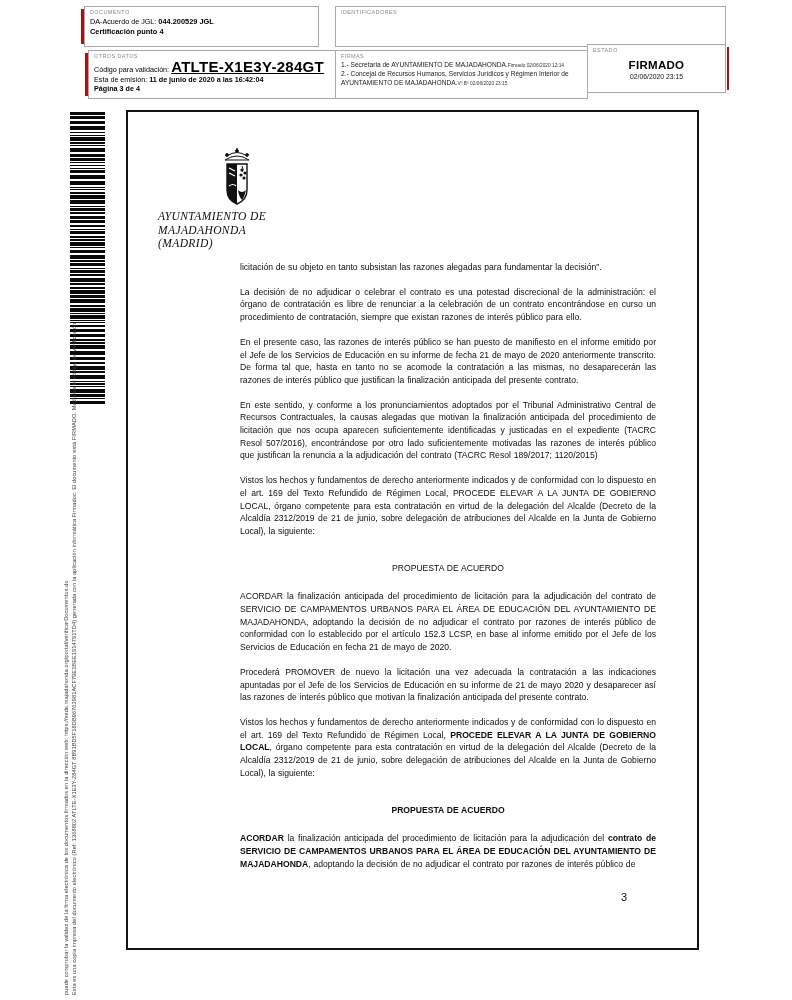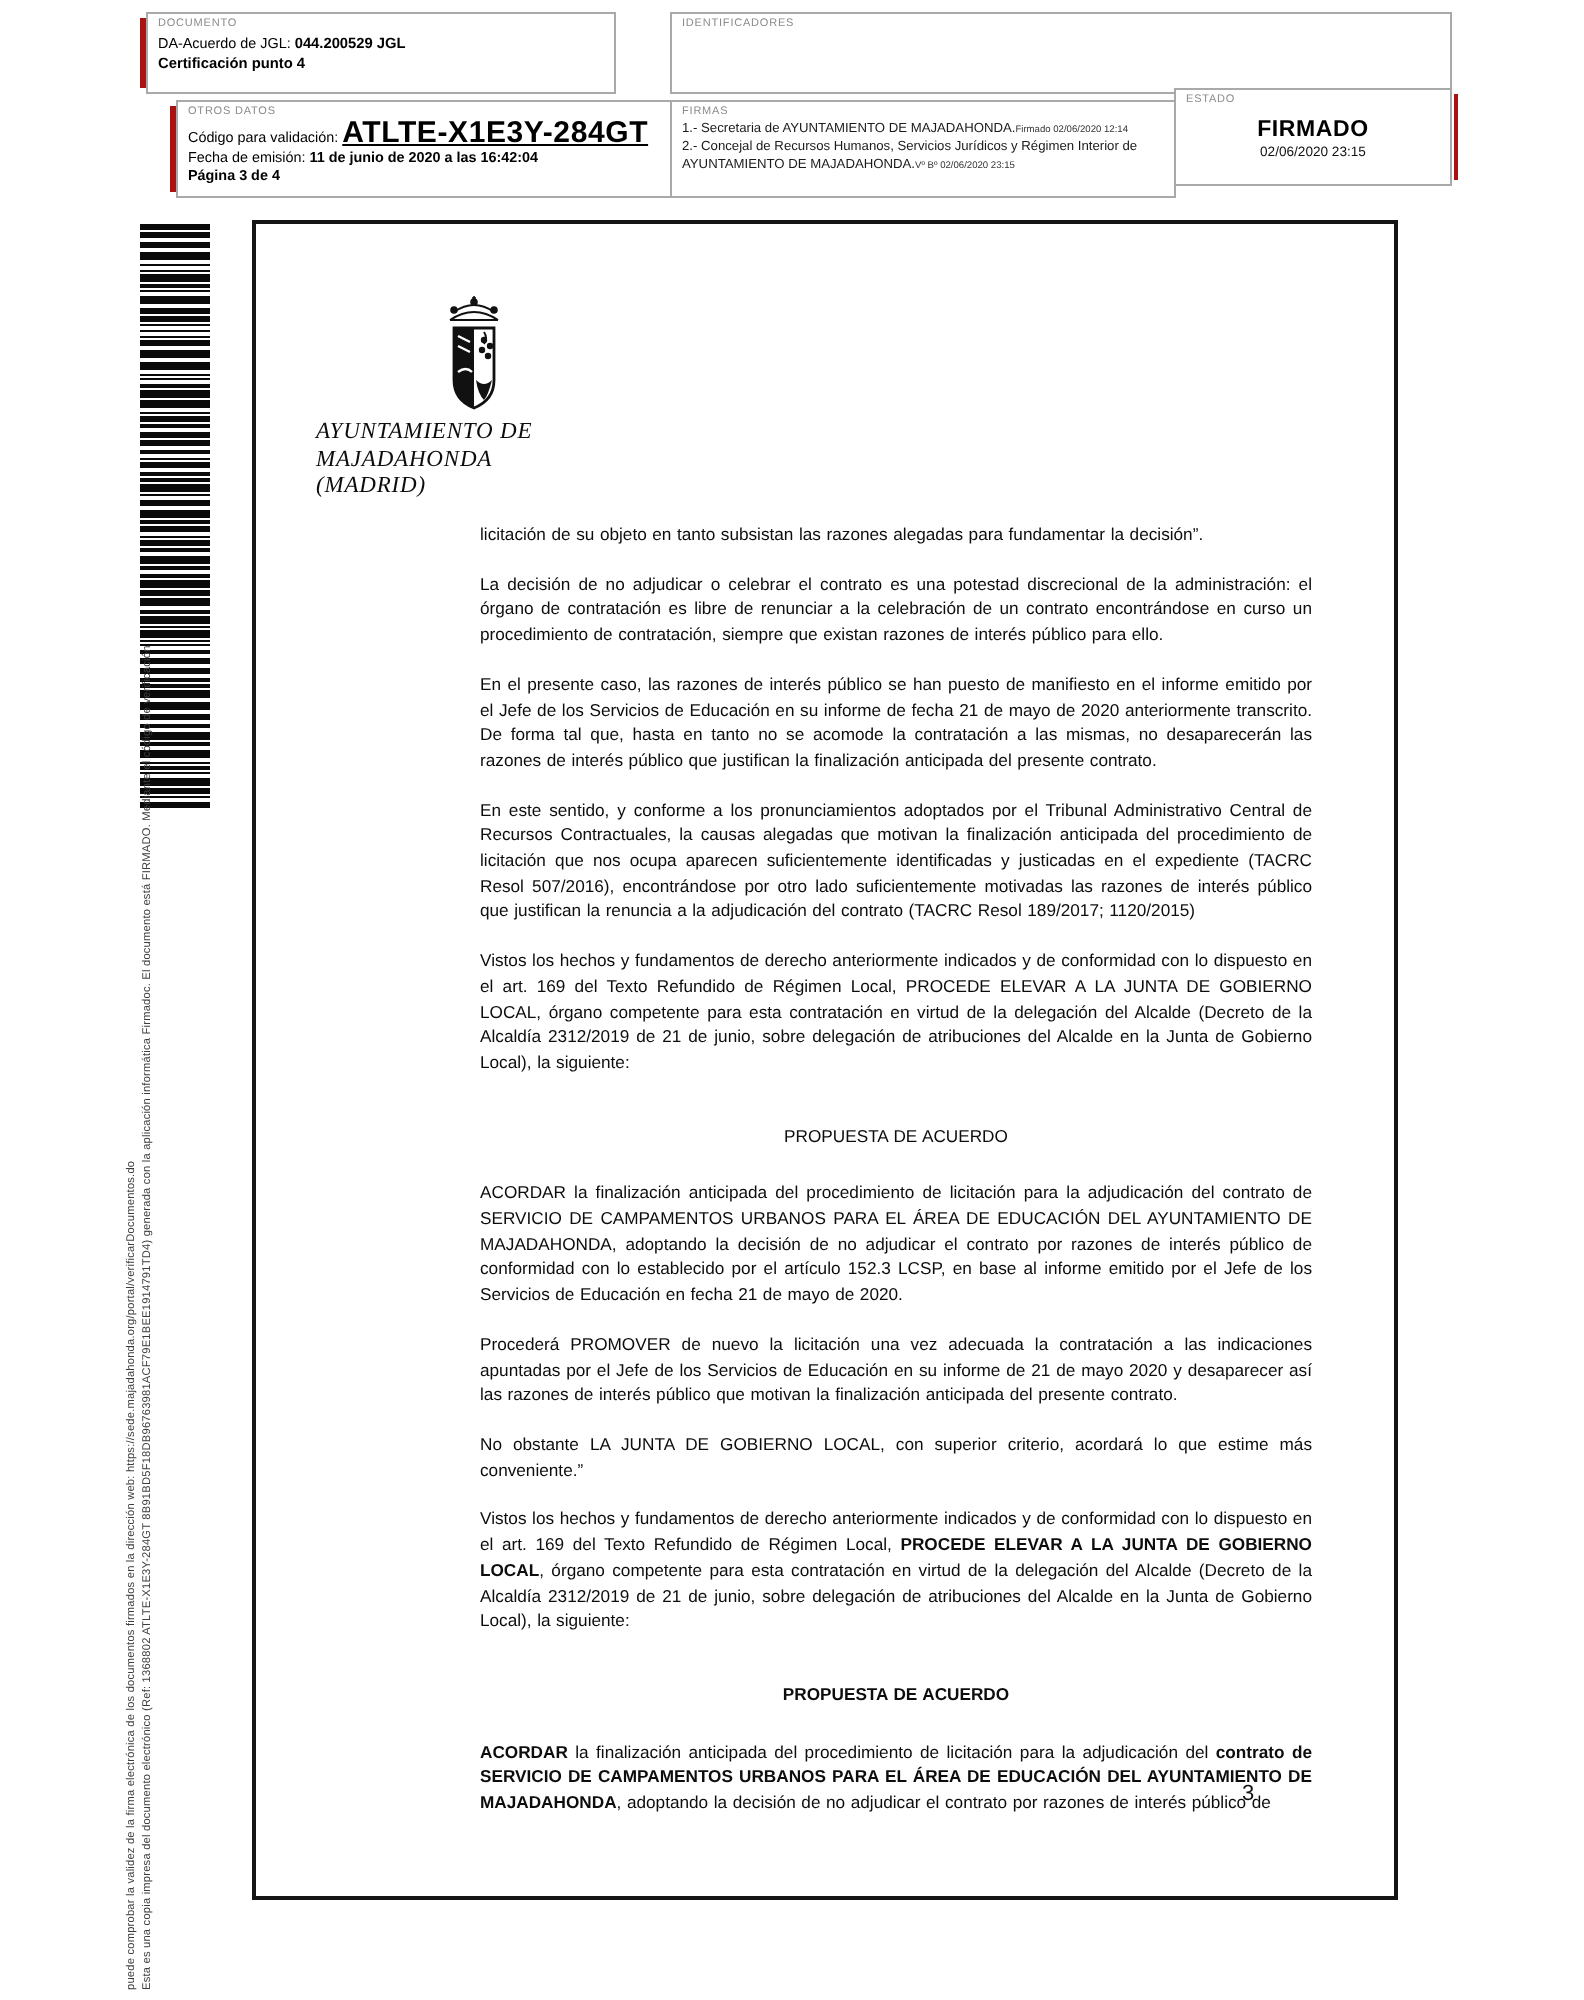--- a/index.html
+++ b/index.html
@@ -6,21 +6,21 @@
   body{
     width:792px;height:1000px;position:relative;background:#ffffff;
     font-family:"Liberation Sans",sans-serif;color:#000;overflow:hidden;
     -webkit-font-smoothing:antialiased;
   }
   
   .hbox{position:absolute;border:1px solid #a9a9a9;background:#fff;box-sizing:border-box;padding:2px 5px;}
   .hbox .boxlabel{font-size:5.5px;color:#8a8a8a;letter-spacing:.4px;display:block;margin-bottom:2px;}
   .accent-left::before{content:"";position:absolute;left:-4px;top:2px;bottom:2px;width:2.5px;background:#aa1111;}
   .accent-right::after{content:"";position:absolute;right:-4px;top:2px;bottom:2px;width:2.5px;background:#aa1111;}
-  #box-documento{left:73px;top:6px;width:235px;height:41px;}
+  #box-documento{left:84px;top:6px;width:235px;height:41px;}
   #box-identificadores{left:335px;top:6px;width:391px;height:41px;}
   #box-otros{left:88px;top:50px;width:248px;height:49px;}
   #box-firmas{left:335px;top:50px;width:253px;height:49px;}
   #box-estado{left:587px;top:44px;width:139px;height:49px;}
   .doc-line1{font-size:7.2px;line-height:9px;}
   .doc-line1 b{font-size:7.4px;}
   .doc-line2{font-size:7.4px;font-weight:bold;line-height:9px;margin-top:1px;}
   .otros-codigo{font-size:7.2px;line-height:11px;}
   .otros-codigo b{font-size:15px;letter-spacing:.3px;text-decoration:underline;}
   .otros-fecha{font-size:7.2px;line-height:9px;}
@@ -66,21 +66,21 @@
   <div class="doc-line2">Certificación punto 4</div>
 </div>
 
 <div class="hbox" id="box-identificadores">
   <span class="boxlabel">IDENTIFICADORES</span>
 </div>
 
 <div class="hbox accent-left" id="box-otros">
   <span class="boxlabel">OTROS DATOS</span>
   <div class="otros-codigo"><span>Código para validación: </span><b>ATLTE-X1E3Y-284GT</b></div>
-  <div class="otros-fecha"><span>Fecha de emisión: </span><b>11 de junio de 2020 a las 16:42:04</b></div>
+  <div class="otros-fecha"><span>Esta de emisión: </span><b>11 de junio de 2020 a las 16:42:04</b></div>
   <div class="otros-pagina">Página 3 de 4</div>
 </div>
 
 <div class="hbox" id="box-firmas">
   <span class="boxlabel">FIRMAS</span>
   <div>
       <div class="firma-item"><span>1.- Secretaria de AYUNTAMIENTO DE MAJADAHONDA.</span><span class="firma-note">Firmado 02/06/2020 12:14</span></div>
       <div class="firma-item"><span>2.- Concejal de Recursos Humanos, Servicios Jurídicos y Régimen Interior de AYUNTAMIENTO DE MAJADAHONDA.</span><span class="firma-note">Vº Bº 02/06/2020 23:15</span></div>
     </div>
 </div>
@@ -205,19 +205,18 @@
 
 <div id="body-text">
     <div class="para"><span>licitación de su objeto en tanto subsistan las razones alegadas para fundamentar la decisión”.</span></div>
     <div class="para"><span>La decisión de no adjudicar o celebrar el contrato es una potestad discrecional de la administración: el órgano de contratación es libre de renunciar a la celebración de un contrato encontrándose en curso un procedimiento de contratación, siempre que existan razones de interés público para ello.</span></div>
     <div class="para"><span>En el presente caso, las razones de interés público se han puesto de manifiesto en el informe emitido por el Jefe de los Servicios de Educación en su informe de fecha 21 de mayo de 2020 anteriormente transcrito. De forma tal que, hasta en tanto no se acomode la contratación a las mismas, no desaparecerán las razones de interés público que justifican la finalización anticipada del presente contrato.</span></div>
     <div class="para"><span>En este sentido, y conforme a los pronunciamientos adoptados por el Tribunal Administrativo Central de Recursos Contractuales, la causas alegadas que motivan la finalización anticipada del procedimiento de licitación que nos ocupa aparecen suficientemente identificadas y justicadas en el expediente (TACRC Resol 507/2016), encontrándose por otro lado suficientemente motivadas las razones de interés público que justifican la renuncia a la adjudicación del contrato (TACRC Resol 189/2017; 1120/2015)</span></div>
     <div class="para"><span>Vistos los hechos y fundamentos de derecho anteriormente indicados y de conformidad con lo dispuesto en el art. 169 del Texto Refundido de Régimen Local, PROCEDE ELEVAR A LA JUNTA DE GOBIERNO LOCAL, órgano competente para esta contratación en virtud de la delegación del Alcalde (Decreto de la Alcaldía 2312/2019 de 21 de junio, sobre delegación de atribuciones del Alcalde en la Junta de Gobierno Local), la siguiente:</span></div>
     <div class="para center"><span>PROPUESTA DE ACUERDO</span></div>
     <div class="para"><span>ACORDAR la finalización anticipada del procedimiento de licitación para la adjudicación del contrato de SERVICIO DE CAMPAMENTOS URBANOS PARA EL ÁREA DE EDUCACIÓN DEL AYUNTAMIENTO DE MAJADAHONDA, adoptando la decisión de no adjudicar el contrato por razones de interés público de conformidad con lo establecido por el artículo 152.3 LCSP, en base al informe emitido por el Jefe de los Servicios de Educación en fecha 21 de mayo de 2020.</span></div>
     <div class="para"><span>Procederá PROMOVER de nuevo la licitación una vez adecuada la contratación a las indicaciones apuntadas por el Jefe de los Servicios de Educación en su informe de 21 de mayo 2020 y desaparecer así las razones de interés público que motivan la finalización anticipada del presente contrato.</span></div>
-    <div class="para"><span>No obstante LA JUNTA DE GOBIERNO LOCAL, con superior criterio, acordará lo que estime más conveniente.”</span></div>
     <div class="para"><span>Vistos los hechos y fundamentos de derecho anteriormente indicados y de conformidad con lo dispuesto en el art. 169 del Texto Refundido de Régimen Local, </span><span class="bold">PROCEDE ELEVAR A LA JUNTA DE GOBIERNO LOCAL</span><span>, órgano competente para esta contratación en virtud de la delegación del Alcalde (Decreto de la Alcaldía 2312/2019 de 21 de junio, sobre delegación de atribuciones del Alcalde en la Junta de Gobierno Local), la siguiente:</span></div>
     <div class="para center"><span class="bold">PROPUESTA DE ACUERDO</span></div>
     <div class="para"><span class="bold">ACORDAR</span><span> la finalización anticipada del procedimiento de licitación para la adjudicación del </span><span class="bold">contrato de SERVICIO DE CAMPAMENTOS URBANOS PARA EL ÁREA DE EDUCACIÓN DEL AYUNTAMIENTO DE MAJADAHONDA</span><span>, adoptando la decisión de no adjudicar el contrato por razones de interés público de</span></div>
   </div>
 
 <div id="page-number">3</div>
 
 </body></html>

